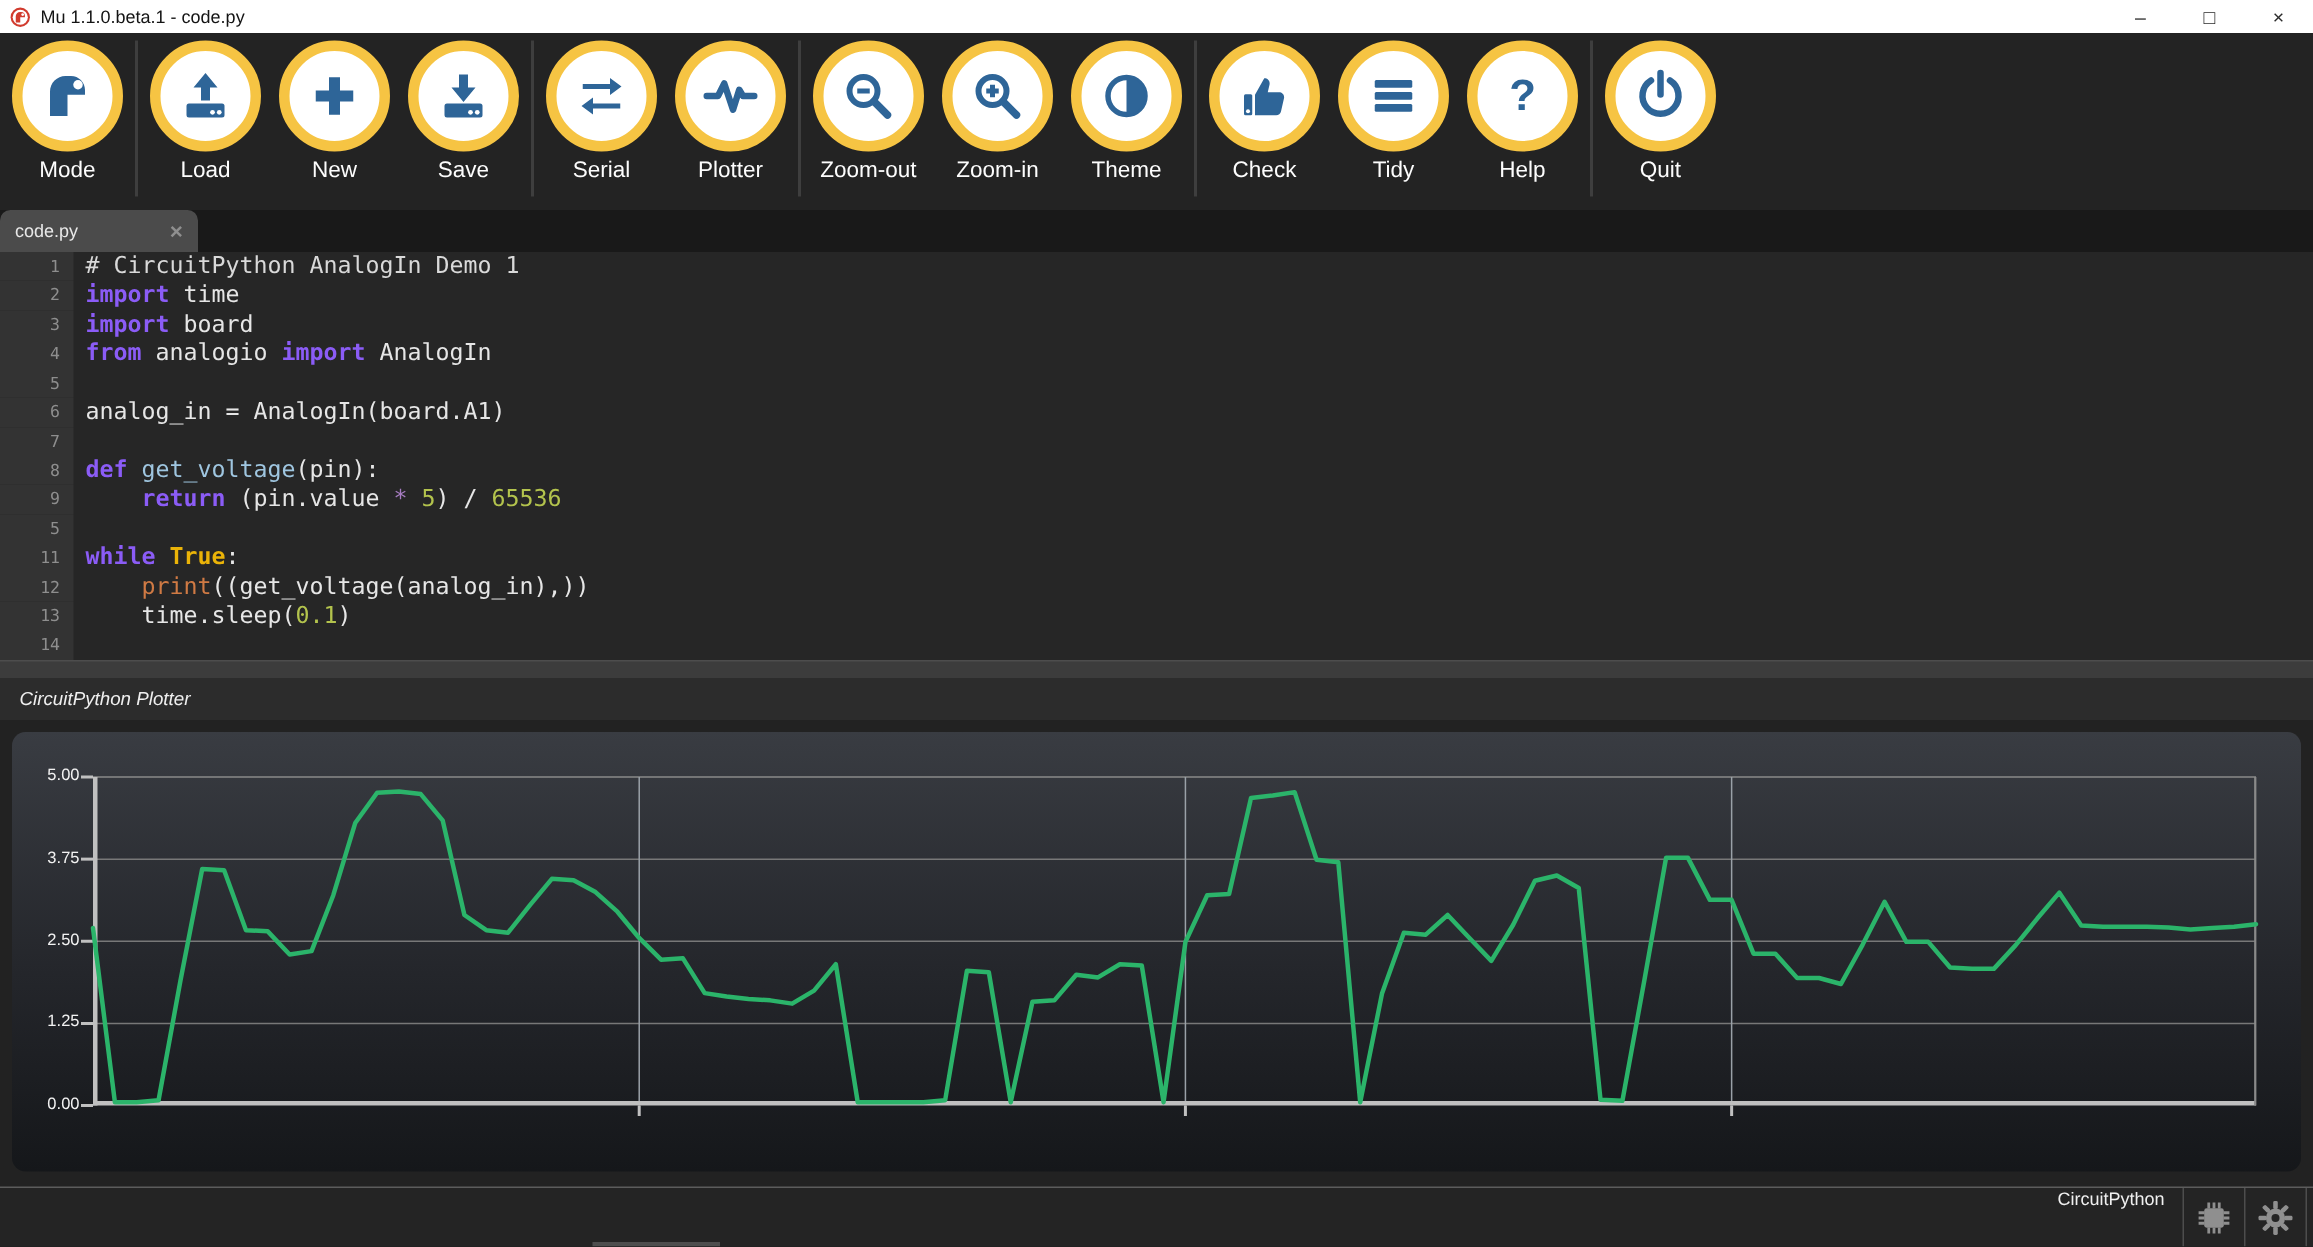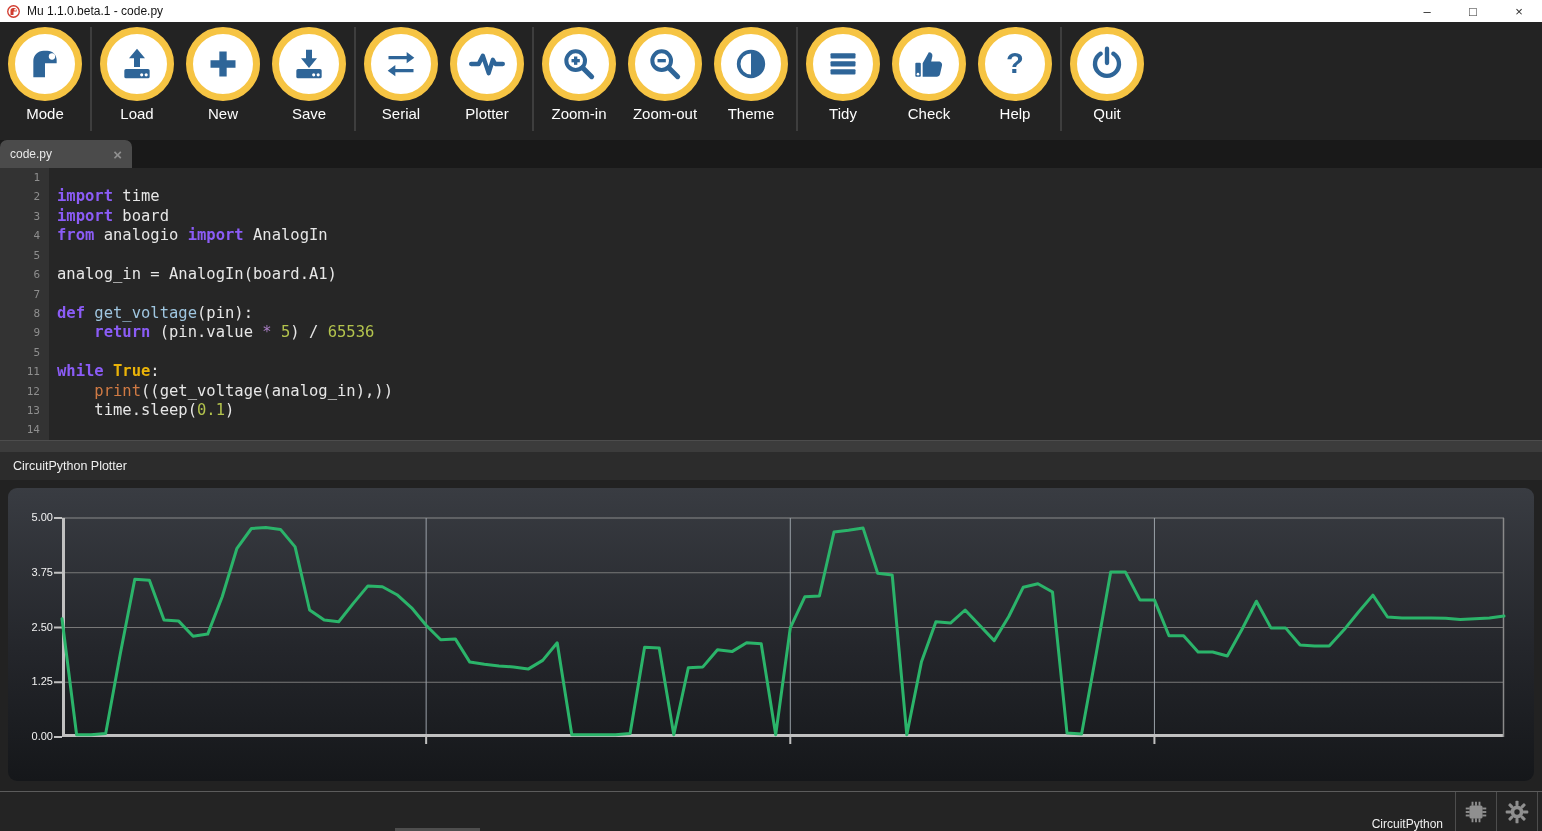--- a/index.html
+++ b/index.html
@@ -45,33 +45,33 @@
   .c-num{color:#b3c34d;}
   .c-const{color:#eab308;font-weight:bold;}
   .c-builtin{color:#d07a44;}
   .c-op{color:#a77dc2;}
   .c-plain{color:#e6e6e6;}
 
   
   .splitter{position:absolute;left:0;top:440px;width:100%;height:12px;background:#3c3c3c;
     border-top:1px solid #4d4d4d;box-sizing:border-box;}
   .plotheader{position:absolute;left:0;top:452px;width:100%;height:28px;background:#2c2c2c;
-    color:#efefef;font-size:12.5px;line-height:28px;padding-left:13px;box-sizing:border-box;}
+    color:#efefef;font-size:12.5px;line-height:28px;padding-left:13px;box-sizing:border-box;font-style:italic;}
 
   
   .plotregion{position:absolute;left:0;top:480px;width:100%;height:311px;background:#222;}
   .plotpanel{position:absolute;left:8px;top:8px;right:8px;bottom:10px;border-radius:9px;
     background:linear-gradient(180deg,#393c42 0%,#24262b 55%,#15171a 100%);}
   .plotarea{position:absolute;left:54px;top:30px;width:1442px;height:219px;}
   .plotarea svg{position:absolute;left:0;top:0;overflow:visible;}
   .ylab{position:absolute;left:-47px;width:38px;text-align:right;font-size:11px;color:#f2f2f2;}
 
   
   .statusbar{position:absolute;left:0;top:791px;width:100%;height:40px;background:#242424;
-    border-top:1px solid #5c5c5c;box-sizing:border-box;display:flex;align-items:flex-end;
+    border-top:1px solid #5c5c5c;box-sizing:border-box;display:flex;align-items:flex-start;
     justify-content:flex-end;padding-right:4px;}
   .modelabel{font-size:12px;color:#f0f0f0;margin-right:12px;}
   .ssep{width:1px;height:39px;background:#4d4d4d;flex:none;}
   .sicon{width:40px;height:39px;display:flex;align-items:center;justify-content:center;flex:none;}
   .sicon svg{width:28px;height:28px;}
   .scrollfrag{position:absolute;left:395px;bottom:0;width:85px;height:3px;background:#4e4e4e;}
 </style>
 </head>
 <body>
 
@@ -151,70 +151,70 @@
         </div>
         <div class="tlabel">Plotter</div>
       </div>
       <div class="tsep"></div>
       <div class="tbtn">
         <div class="tcircle">
           <svg viewBox="0 0 24 24">
             <circle cx="10" cy="10" r="5.6" fill="none" stroke="#2e6598" stroke-width="2.4"></circle>
             <line x1="14.2" y1="14.2" x2="19.6" y2="19.6" stroke="#2e6598" stroke-width="3" stroke-linecap="round"></line>
             <line x1="7.5" y1="10" x2="12.5" y2="10" stroke="#2e6598" stroke-width="2"></line>
-            <line x1="10" y1="7.5" x2="10" y2="12.5" stroke="#2e6598" stroke-width="2"></line>
-          </svg>
-        </div>
-        <div class="tlabel">Zoom-in</div>
+          </svg>
+        </div>
+        <div class="tlabel">Zoom-out</div>
       </div>
       <div class="tbtn">
         <div class="tcircle">
           <svg viewBox="0 0 24 24">
             <circle cx="10" cy="10" r="5.6" fill="none" stroke="#2e6598" stroke-width="2.4"></circle>
             <line x1="14.2" y1="14.2" x2="19.6" y2="19.6" stroke="#2e6598" stroke-width="3" stroke-linecap="round"></line>
             <line x1="7.5" y1="10" x2="12.5" y2="10" stroke="#2e6598" stroke-width="2"></line>
-          </svg>
-        </div>
-        <div class="tlabel">Zoom-out</div>
+            <line x1="10" y1="7.5" x2="10" y2="12.5" stroke="#2e6598" stroke-width="2"></line>
+          </svg>
+        </div>
+        <div class="tlabel">Zoom-in</div>
       </div>
       <div class="tbtn">
         <div class="tcircle">
           <svg viewBox="0 0 24 24">
             <circle cx="12" cy="12" r="7.4" fill="none" stroke="#2e6598" stroke-width="2.2"></circle>
             <path d="M12 4.6a7.4 7.4 0 0 1 0 14.8z" fill="#2e6598"></path>
           </svg>
         </div>
         <div class="tlabel">Theme</div>
       </div>
       <div class="tsep"></div>
+      <div class="tbtn">
+        <div class="tcircle">
+          <svg viewBox="0 0 24 24">
+            <rect x="3.8" y="11.3" width="3.3" height="8.4" rx="0.6" fill="#2e6598"></rect>
+            <path d="M8.2 19.7v-8.2l3.7-6.6c1.5 0 2.4 1.1 2.1 2.6l-.7 3h4.5c1.3 0 2.3 1.1 2 2.4l-1.2 5.3c-.2.9-1 1.5-1.9 1.5z" fill="#2e6598"></path>
+            <circle cx="5.4" cy="18.1" r="0.8" fill="#fff"></circle>
+          </svg>
+        </div>
+        <div class="tlabel">Check</div>
+      </div>
       <div class="tbtn">
         <div class="tcircle">
           <svg viewBox="0 0 24 24">
             <g fill="#2e6598">
               <rect x="4.5" y="5.6" width="15" height="3.1" rx="0.6"></rect>
               <rect x="4.5" y="10.4" width="15" height="3.1" rx="0.6"></rect>
               <rect x="4.5" y="15.2" width="15" height="3.1" rx="0.6"></rect>
             </g>
           </svg>
         </div>
         <div class="tlabel">Tidy</div>
       </div>
       <div class="tbtn">
         <div class="tcircle">
           <svg viewBox="0 0 24 24">
-            <rect x="3.8" y="11.3" width="3.3" height="8.4" rx="0.6" fill="#2e6598"></rect>
-            <path d="M8.2 19.7v-8.2l3.7-6.6c1.5 0 2.4 1.1 2.1 2.6l-.7 3h4.5c1.3 0 2.3 1.1 2 2.4l-1.2 5.3c-.2.9-1 1.5-1.9 1.5z" fill="#2e6598"></path>
-            <circle cx="5.4" cy="18.1" r="0.8" fill="#fff"></circle>
-          </svg>
-        </div>
-        <div class="tlabel">Check</div>
-      </div>
-      <div class="tbtn">
-        <div class="tcircle">
-          <svg viewBox="0 0 24 24">
             <text x="12" y="17.6" text-anchor="middle" font-size="17.5" font-weight="bold" fill="#2e6598" font-family="Liberation Sans, sans-serif">?</text>
           </svg>
         </div>
         <div class="tlabel">Help</div>
       </div>
       <div class="tsep"></div>
       <div class="tbtn">
         <div class="tcircle">
           <svg viewBox="0 0 24 24">
             <path d="M8.2 5.8a7.2 7.2 0 1 0 7.6 0" fill="none" stroke="#2e6598" stroke-width="2.6" stroke-linecap="round"></path>
@@ -228,20 +228,21 @@
   <div class="tabbar">
     <div class="tab">
       <span>code.py</span>
       <span class="tabclose">×</span>
     </div>
   </div>
 
   <div class="editor">
       <div class="cl">
         <span class="ln">1</span>
+        <span class="codeseg"><span class="c-comment"># CircuitPython AnalogIn Demo 1</span></span>
       </div>
       <div class="cl">
         <span class="ln">2</span>
         <span class="codeseg"><span class="c-kw">import</span><span class="c-plain"> time</span></span>
       </div>
       <div class="cl">
         <span class="ln">3</span>
         <span class="codeseg"><span class="c-kw">import</span><span class="c-plain"> board</span></span>
       </div>
       <div class="cl">

